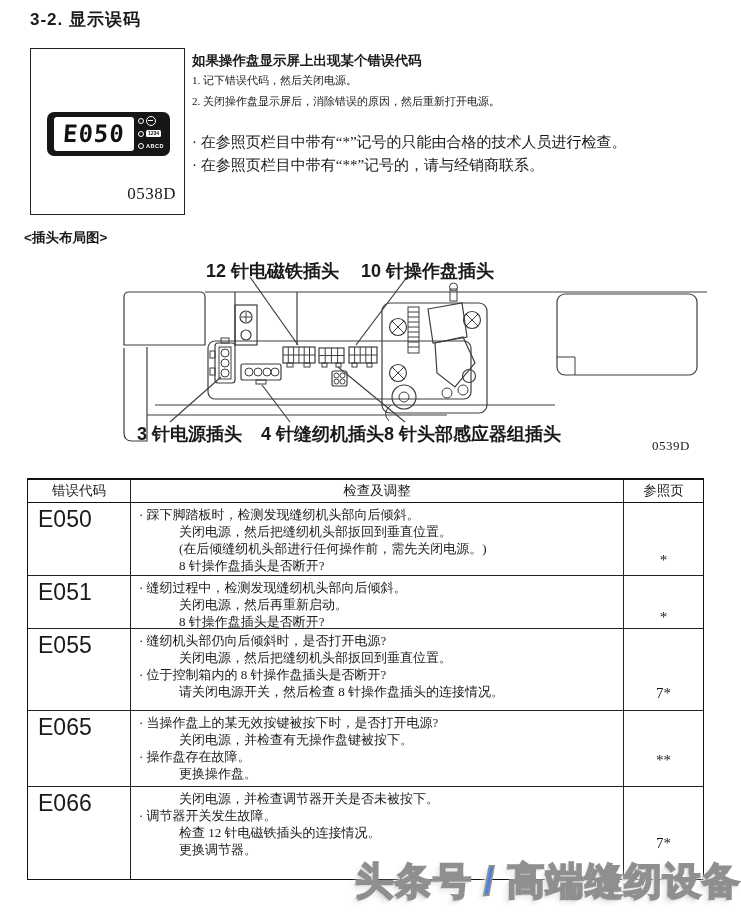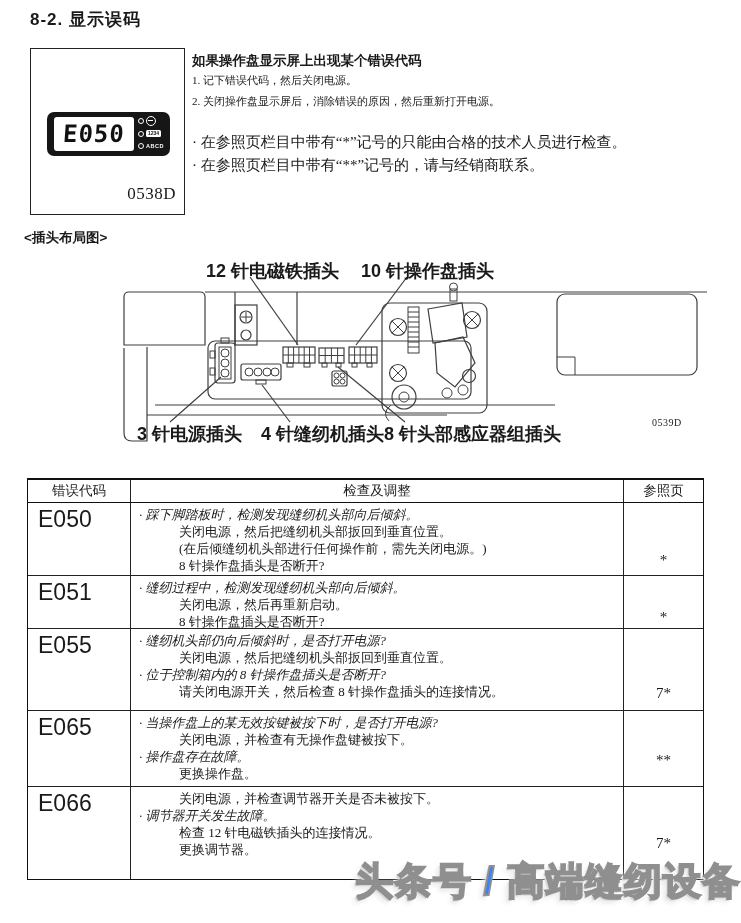--- a/index.html
+++ b/index.html
@@ -34,54 +34,54 @@
   .s1{top:73px;} .s2{top:94px;}
   .intro-note{left:192px;width:540px;font-size:15px;}
   .n1{top:133px;} .n2{top:156px;}
 
   
   .diag-head{left:24px;top:229px;font-size:13.5px;font-weight:700;}
   .diag-svg{left:95px;top:245px;}
   .diag-label{font-size:18px;font-weight:700;white-space:nowrap;}
   .dl1{left:206px;top:259px;} .dl2{left:361px;top:259px;}
   .dl3{left:137px;top:422px;} .dl4{left:261px;top:422px;} .dl5{left:384px;top:422px;}
-  .fig-label2{left:652px;top:417px;font-size:10px;letter-spacing:.5px;}
+  .fig-label2{left:652px;top:438px;font-size:13px;letter-spacing:.5px;}
 
   
   .err-table{left:27px;top:478px;width:677px;border:1.5px solid #111;border-top-width:2.5px;box-sizing:border-box;}
   .t-head{display:grid;grid-template-columns:103px 1fr 79px;height:22px;border-bottom:1.5px solid #111;}
   .t-head>div{display:flex;align-items:center;justify-content:center;font-size:13.5px;}
   .t-row{display:grid;grid-template-columns:103px 1fr 79px;border-bottom:1px solid #222;}
   .t-row:last-child{border-bottom:none;}
   .c-border{border-right:1px solid #222;}
   .code-cell{font-family:"Liberation Sans","DejaVu Sans",sans-serif;font-size:23px;padding:3px 0 0 10px;}
   .chk-cell{padding-top:3px;font-size:13px;line-height:17px;}
   .ln{white-space:nowrap;}
-  .b{padding-left:8px;font-style:italic;} .d{padding-left:48px;}
+  .b{padding-left:8px;} .d{padding-left:48px;}
   .ref-cell{display:flex;justify-content:center;align-items:flex-end;font-size:15px;}
   .r0{height:71.5px;} .r1{height:52.5px;} .r2{height:80.5px;} .r3{height:75.5px;} .r4{height:92px;}
   .r0 .ref-cell{padding-bottom:6px;} .r1 .ref-cell{padding-bottom:4px;}
   .r2 .ref-cell{padding-bottom:8px;} .r3 .ref-cell{padding-bottom:17px;}
   .r4 .ref-cell{padding-bottom:27px;}
 
   
   .watermark{right:0px;top:856px;font-family:"Liberation Sans","DejaVu Sans",sans-serif;
              font-size:38px;font-weight:700;white-space:nowrap;color:#3b82f6;
              -webkit-text-stroke:1.8px #8f8f8f;letter-spacing:1px;
              text-shadow:-2px 2px 0 #d8d8d8,-4px 4px 5px #e4e4e4;z-index:5;}
 
   svg .o{fill:none;stroke:#3f3f3f;stroke-width:1.2;}
   svg .o2{fill:none;stroke:#3f3f3f;stroke-width:1;}
 </style>
 </head>
 <body>
 
 <div id="page">
 
-  <div class="abs sans page-title">8-2. 显示误码</div>
+  <div class="abs sans page-title">3-2. 显示误码</div>
 
   <div class="abs fig-box">
     <div class="led-panel">
       <div class="led-display">
         <span class="led-code">E050</span>
       </div>
       <div class="ind">
         <div class="ind-row">
           <span class="dot-led"></span>
           <span class="clock"></span>

